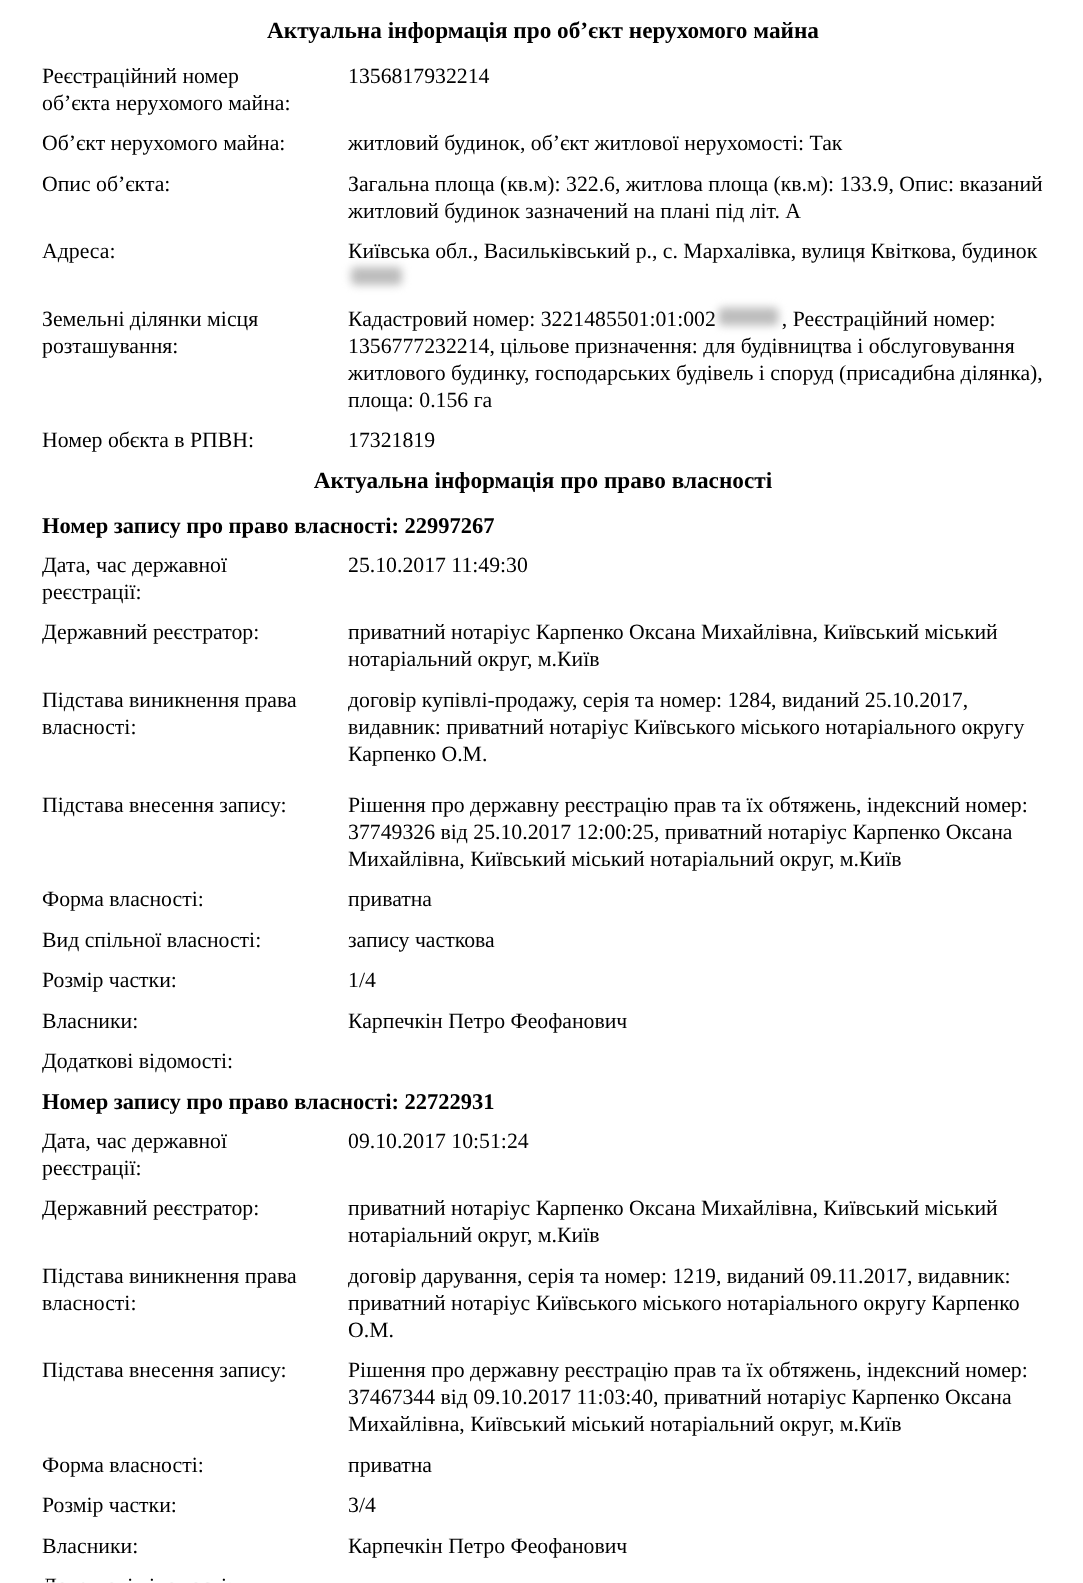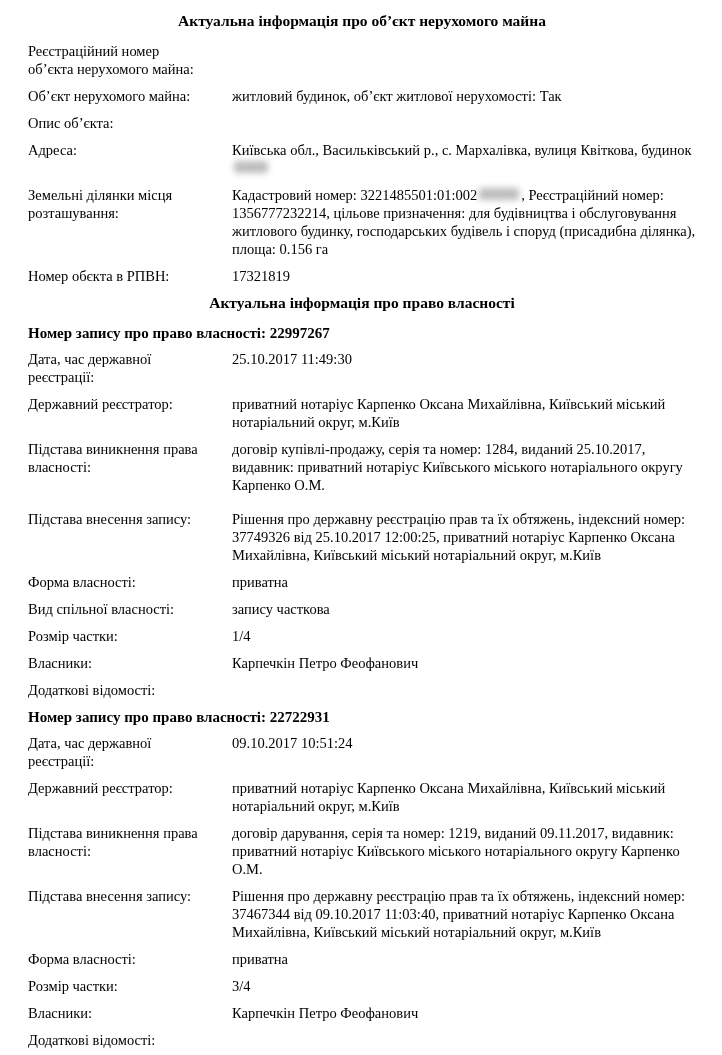--- a/index.html
+++ b/index.html
@@ -59,27 +59,29 @@
   }
 </style>
 </head>
 <body>
 
 <div class="page">
   <div id="doc-root">
       <div class="doc-title">Актуальна інформація про об’єкт нерухомого майна</div>
       <div class="row">
         <div class="label">Реєстраційний номер об’єкта нерухомого майна:</div>
+        <div class="value"><span>1356817932214</span></div>
       </div>
       <div class="row">
         <div class="label">Об’єкт нерухомого майна:</div>
         <div class="value"><span>житловий будинок, об’єкт житлової нерухомості: Так</span></div>
       </div>
       <div class="row">
         <div class="label">Опис об’єкта:</div>
+        <div class="value"><span>Загальна площа (кв.м): 322.6, житлова площа (кв.м): 133.9, Опис: вказаний житловий будинок зазначений на плані під літ. А</span></div>
       </div>
       <div class="row">
         <div class="label">Адреса:</div>
         <div class="value"><span>Київська обл., Васильківський р., с. Мархалівка, вулиця Квіткова, будинок</span><span class="redacted" style="width: 34px;"></span></div>
       </div>
       <div class="row">
         <div class="label">Земельні ділянки місця розташування:</div>
         <div class="value"><span>Кадастровий номер: 3221485501:01:002</span><span class="redacted" style="width: 40px;"></span><span>, Реєстраційний номер: 1356777232214, цільове призначення: для будівництва і обслуговування житлового будинку, господарських будівель і споруд (присадибна ділянка), площа: 0.156 га</span></div>
       </div>
       <div class="row">

